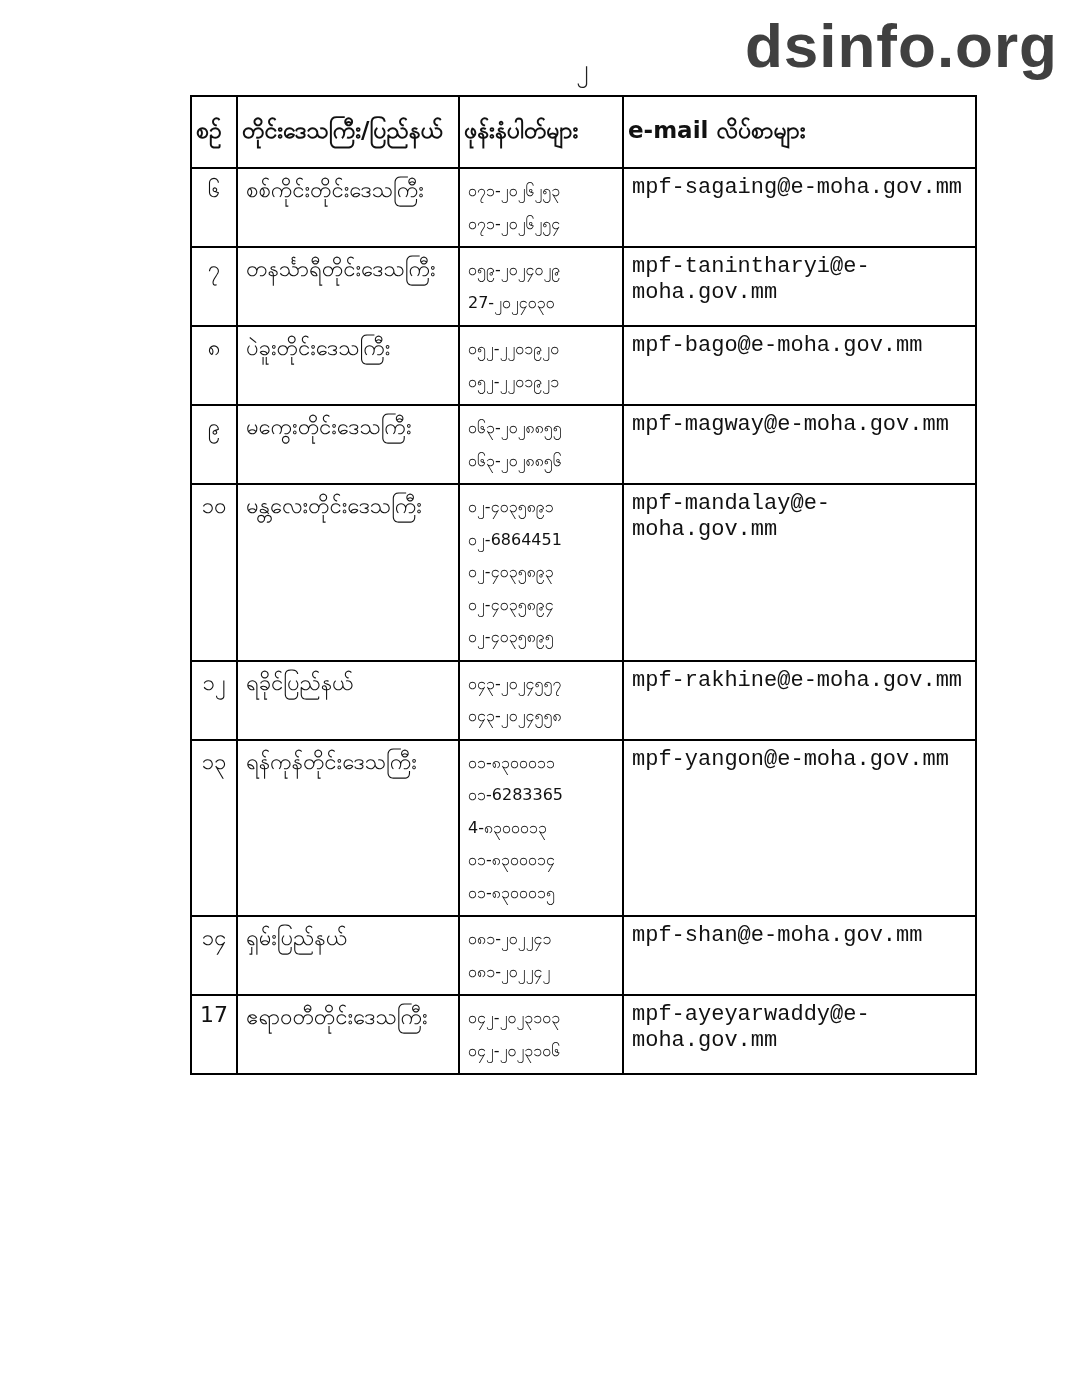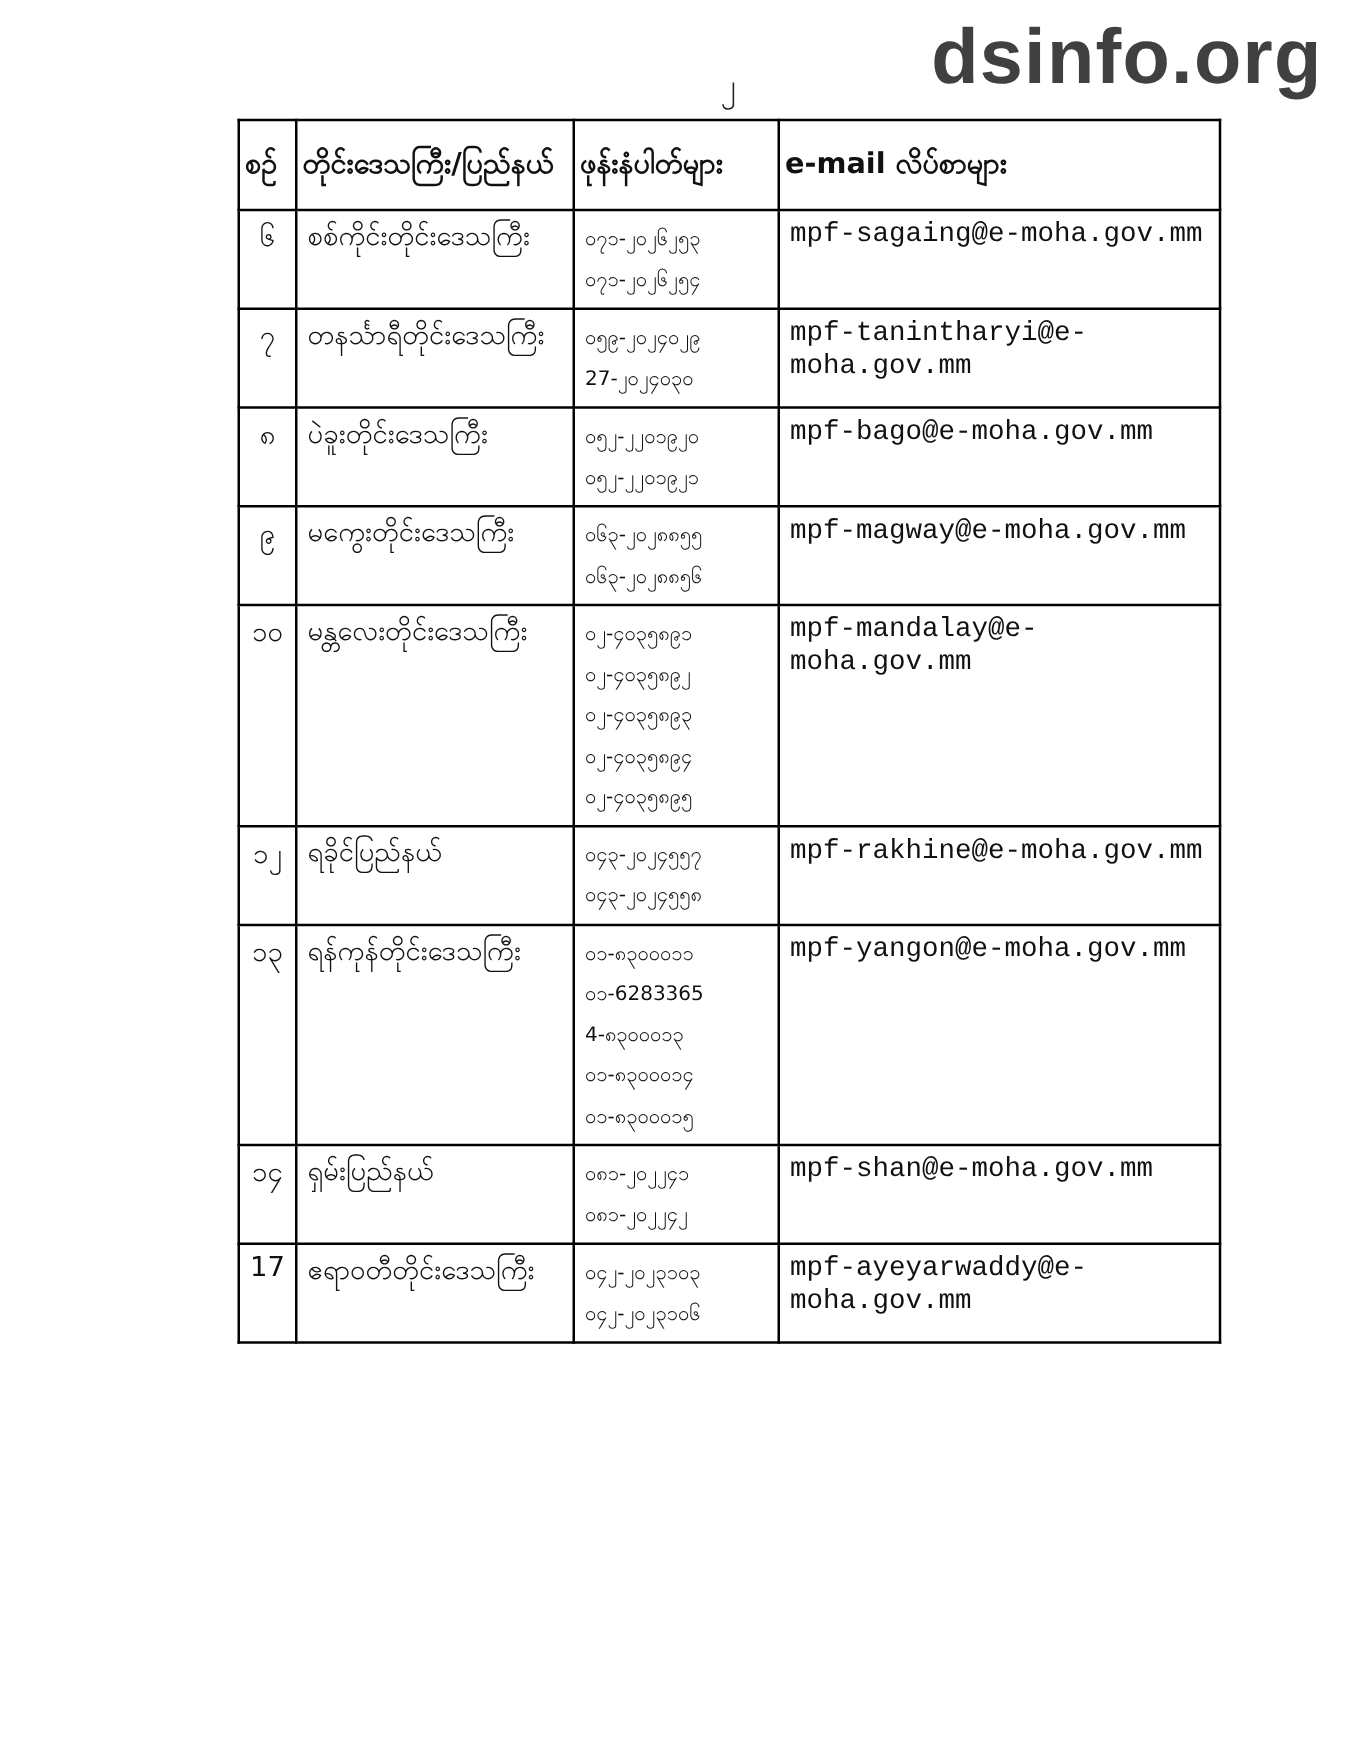--- a/index.html
+++ b/index.html
@@ -104,21 +104,21 @@
           <div class="phone-line">၀၆၃-၂၀၂၈၈၅၅</div>
           <div class="phone-line">၀၆၃-၂၀၂၈၈၅၆</div>
         </td>
         <td class="c-email">mpf-magway@e-moha.gov.mm</td>
       </tr>
       <tr>
         <td class="c-no">၁၀</td>
         <td class="c-region">မန္တလေးတိုင်းဒေသကြီး</td>
         <td class="c-phones">
           <div class="phone-line">၀၂-၄၀၃၅၈၉၁</div>
-          <div class="phone-line">၀၂-၄၀၃၅၈၉၂</div>
+          <div class="phone-line">၀၂-6864451</div>
           <div class="phone-line">၀၂-၄၀၃၅၈၉၃</div>
           <div class="phone-line">၀၂-၄၀၃၅၈၉၄</div>
           <div class="phone-line">၀၂-၄၀၃၅၈၉၅</div>
         </td>
         <td class="c-email">mpf-mandalay@e-moha.gov.mm</td>
       </tr>
       <tr>
         <td class="c-no">၁၂</td>
         <td class="c-region">ရခိုင်ပြည်နယ်</td>
         <td class="c-phones">

